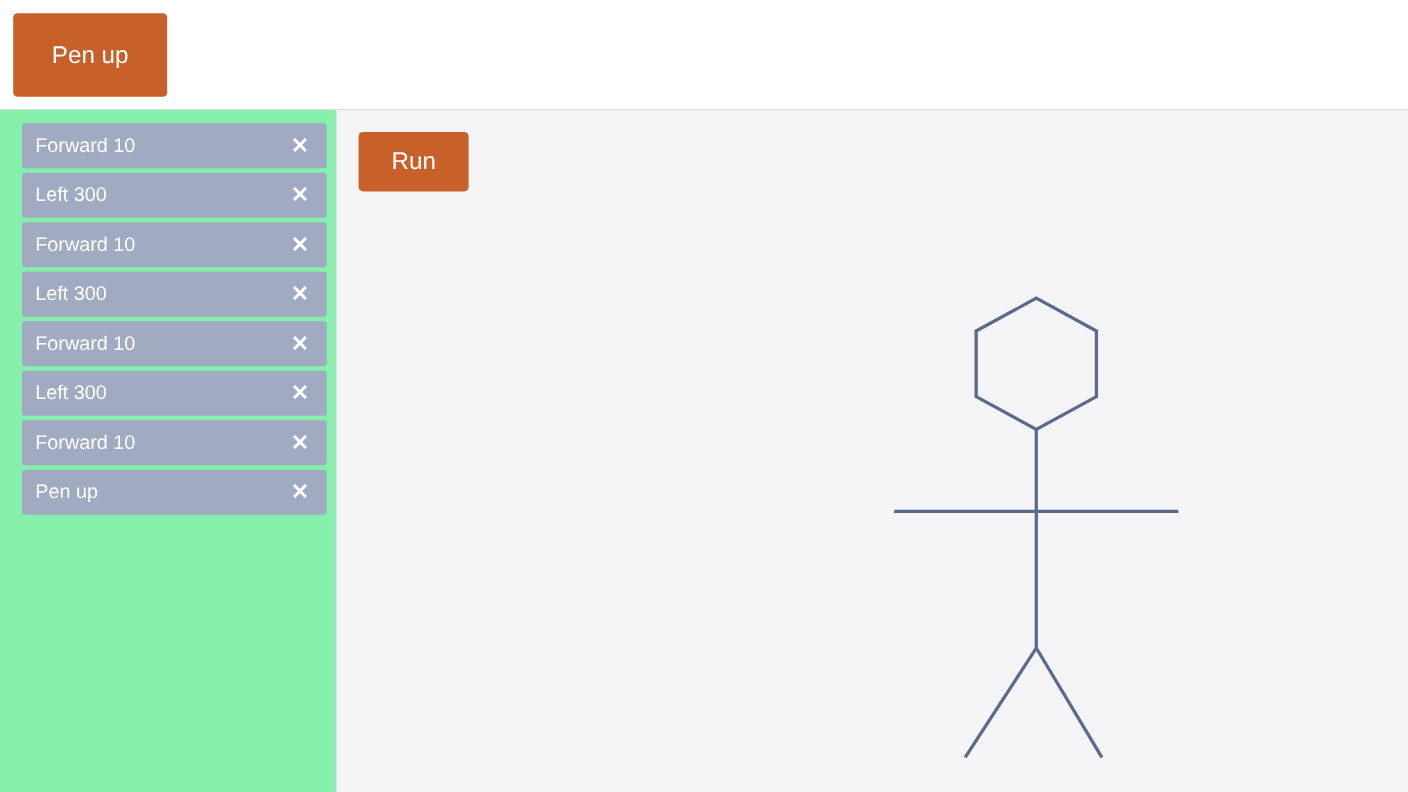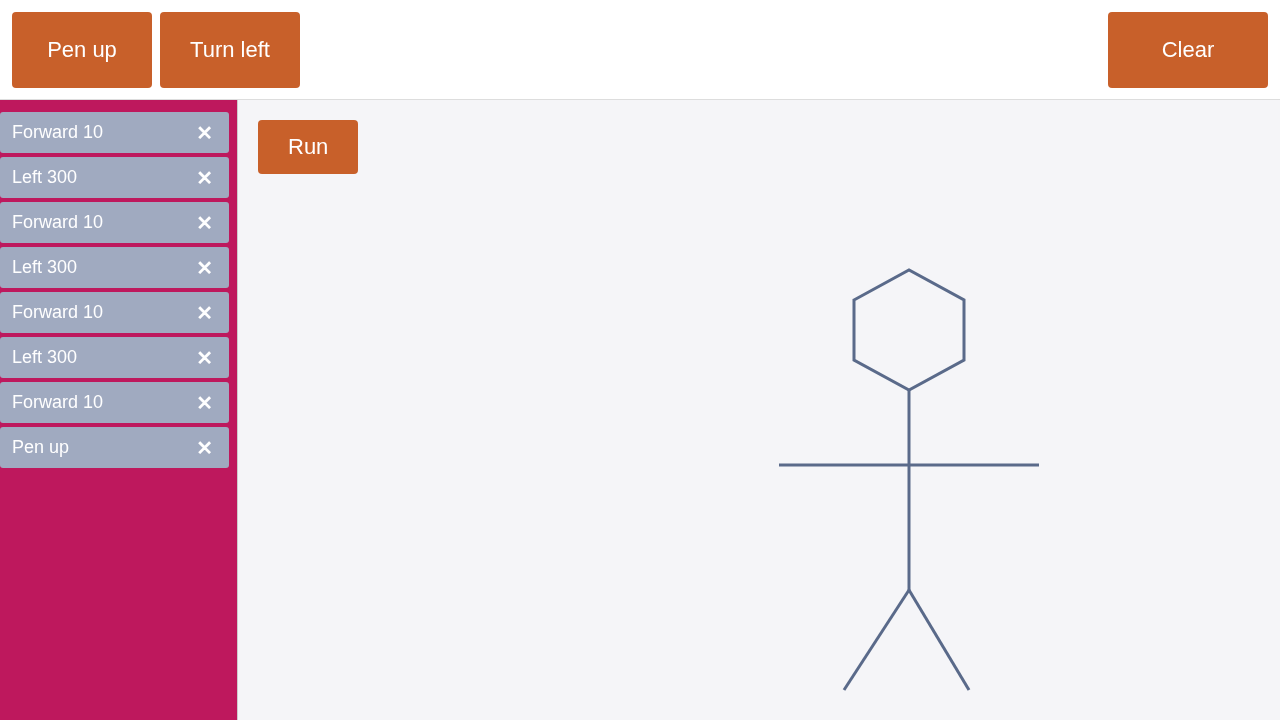--- a/index.html
+++ b/index.html
@@ -41,25 +41,25 @@
     }
 
     
     #main {
       display: flex;
       height: 620px;
     }
 
     
     #command-panel {
-      width: 238px;
-      background: #be185d;
+      width: 306px;
+      background: #86efac;
       border-right: 1px solid #ccc;
       overflow-y: auto;
-      padding: 8px 8px 8px 0;
+      padding: 8px 8px 8px 20px;
       flex-shrink: 0;
     }
 
     .command-item {
       display: flex;
       align-items: center;
       justify-content: space-between;
       background: #a0aac0;
       color: white;
       font-size: 18px;
@@ -119,22 +119,20 @@
     #command-panel::-webkit-scrollbar-thumb {
       background: #999;
       border-radius: 4px;
     }
   </style>
 </head>
 <body>
 
 <div id="toolbar">
   <button class="toolbar-btn">Pen up</button>
-  <button class="toolbar-btn">Turn left</button>
-  <button class="toolbar-btn" id="clear-btn">Clear</button>
 </div>
 
 <div id="main">
 
   <div id="command-panel">
 
     <div style="height:4px;"></div>
     <div class="command-item">
       <span>Forward 10</span>
       <button class="delete-btn">✕</button>

